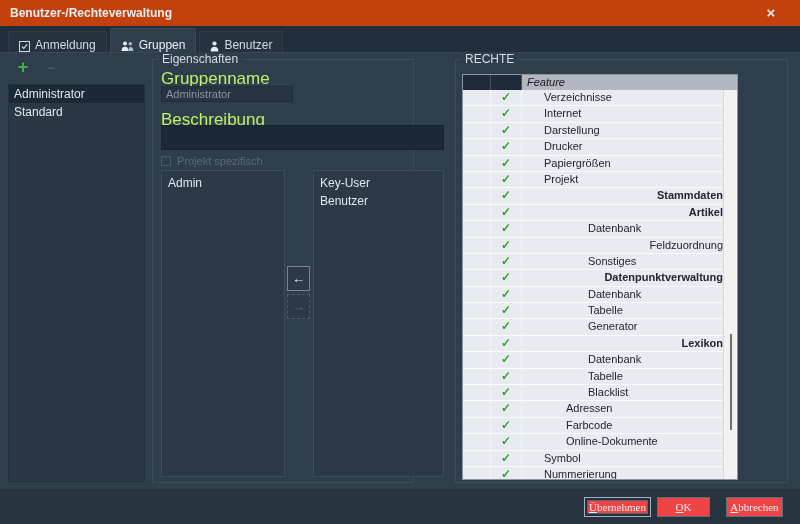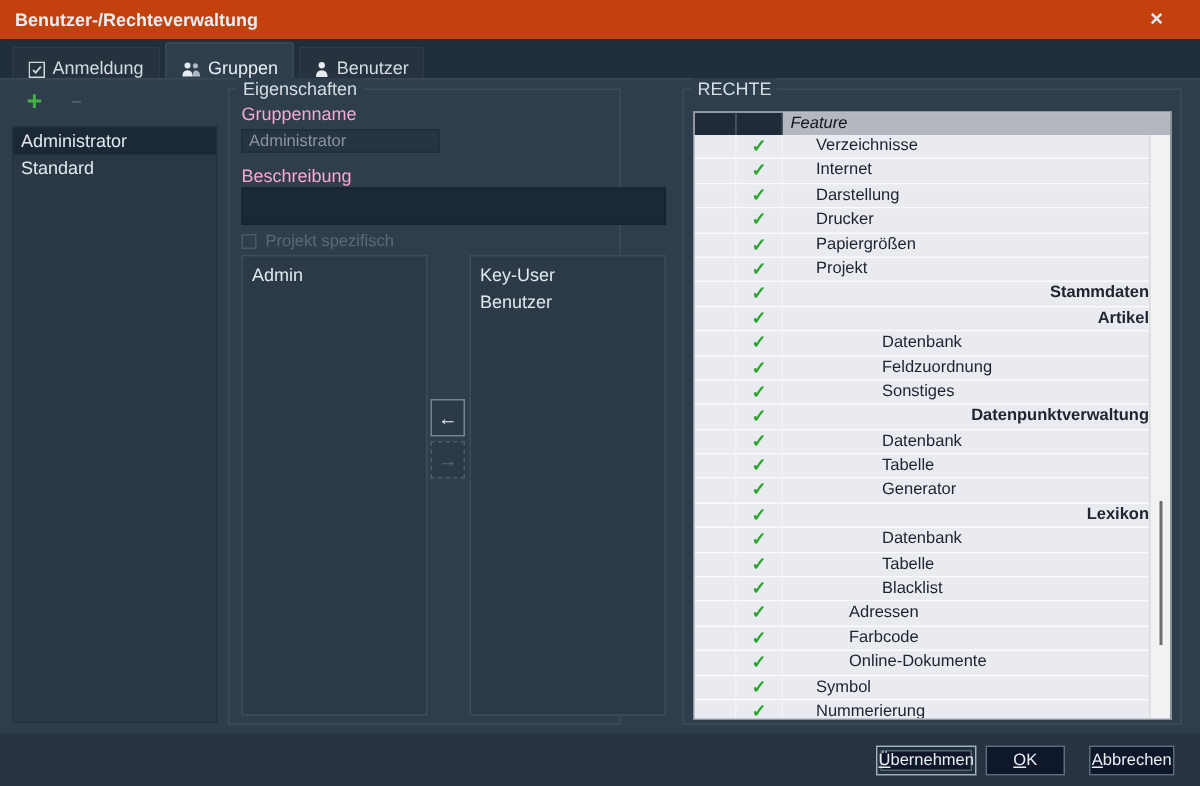--- a/index.html
+++ b/index.html
@@ -38,21 +38,21 @@
   .group-item.selected { background:#1b2836; }
 
   
   .fieldset { position:absolute; border:1px solid #3d4c5a; }
   .fs-props { left:152px; top:6px; width:262px; height:424px; }
   .fs-rights { left:455px; top:6px; width:333px; height:424px; }
   .legend { position:absolute; top:-8px; left:5px; background:#2f3e4c; padding:0 4px;
             font-size:12px; color:#d6dde3; white-space:nowrap; }
 
   
-  .flabel { position:absolute; font-size:12px; color:#f9a8d4; }
+  .flabel { position:absolute; font-size:17px; color:#bef264; }
   .lbl-gruppenname { left:8px; top:9px; }
   .inp-gruppenname { position:absolute; left:8px; top:26px; width:132px; height:16px;
                      background:#273543; border:1px solid #1f2c39; color:#8a95a2;
                      font-family:"Liberation Sans",sans-serif; font-size:11px; padding:0 4px; }
   .lbl-beschreibung { left:8px; top:50px; }
   .txt-beschreibung { position:absolute; left:8px; top:65px; width:283px; height:25px;
                       background:#1b2835; border:1px solid #16222e; resize:none; color:#cfd6dc;
                       font-family:"Liberation Sans",sans-serif; font-size:11px; }
   .chkrow { position:absolute; left:8px; top:95px; display:flex; gap:6px; align-items:center; }
   .chkbox { width:10px; height:10px; border:1px solid #4c5965; background:transparent; }
@@ -61,41 +61,41 @@
               border:1px solid #3e4d5b; padding-top:3px; }
   .list-left { left:8px; width:124px; }
   .list-right { left:160px; width:131px; }
   .list-item { height:18px; line-height:18px; padding-left:6px; font-size:12px; color:#e2e8ed; }
   .movebtn { position:absolute; left:134px; width:23px; height:25px; text-align:center;
              line-height:23px; font-size:13px; }
   .move-left { top:206px; background:#2c3a48; border:1px solid #76848f; color:#e8edf2; }
   .move-right { top:234px; background:#2c3a48; border:1px dashed #4e5b67; color:#5b6873; }
 
   
-  .rights-table { position:absolute; left:6px; top:14px; width:319px; height:406px;
+  .rights-table { position:absolute; left:6px; top:14px; width:276px; height:406px;
                   background:#e9ebf0; overflow:hidden; border:1px solid #8c949e; }
   .thead { display:flex; height:15px; }
   .th1 { width:28px; background:#1f2b39; border-right:1px solid #46525f; }
   .th2 { width:31px; background:#1f2b39; border-right:1px solid #46525f; }
   .th3 { flex:1; background:#b3b7bf; color:#15151d; font-size:11px; font-style:italic;
          line-height:14px; padding-left:5px; }
   .tbody { position:absolute; left:0; top:15px; right:14px; bottom:0; overflow:hidden; }
   .trow { display:flex; height:16.4px; border-bottom:1px solid #fafbfc; background:#e9ebf0; }
   .tc1 { width:28px; border-right:1px solid #f3f4f7; }
   .tc2 { width:31px; border-right:1px solid #f3f4f7; text-align:center;
          font-size:12px; font-weight:bold; line-height:15px; }
   .tc3 { flex:1; font-size:11px; color:#20262f; line-height:15.4px; white-space:nowrap; }
   .tc3.bold { font-weight:bold;text-align:right; }
   .vscroll { position:absolute; top:15px; right:0; width:14px; bottom:0; background:#f2f2f2;
              border-left:1px solid #d8dadd; }
   .vthumb { position:absolute; left:6px; width:2px; top:244px; height:96px; background:#6f6f6f; }
 
   
-  .footer-btn { position:absolute; top:497px; height:20px; background:#0f172a;
-                border:1px solid #5f6e7c; color:#e9eef3; font-family:Liberation Sans, sans-serif;
+  .footer-btn { position:absolute; top:497px; height:20px; background:#ef4444;
+                border:1px solid #5f6e7c; color:#e9eef3; font-family:Liberation Serif, serif;
                 font-size:11px; text-align:center; cursor:default; }
   #btn-apply { left:584px; width:67px; border-color:#a3b1be;
                box-shadow: inset 0 0 0 2px #223140, inset 0 0 0 3px #566370; }
   #btn-ok { left:657px; width:53px; }
   #btn-cancel { left:726px; width:57px; }
   .btn-label { display:block; line-height:17px; }
   .btn-label::first-letter { text-decoration:underline; }
 </style>
 </head>
 <body>
@@ -219,21 +219,21 @@
               <div class="tc3 bold" style="padding-left: 44px;">Artikel</div>
             </div>
             <div class="trow">
               <div class="tc1"></div>
               <div class="tc2" style="color: rgb(43, 165, 43);">✓</div>
               <div class="tc3" style="padding-left: 66px;">Datenbank</div>
             </div>
             <div class="trow">
               <div class="tc1"></div>
               <div class="tc2" style="color: rgb(43, 165, 43);">✓</div>
-              <div class="tc3" style="padding-left: 66px;">Feldzuordnung</div>
+              <div class="tc3" style="padding-left: 66px; text-align: right;">Feldzuordnung</div>
             </div>
             <div class="trow">
               <div class="tc1"></div>
               <div class="tc2" style="color: rgb(43, 165, 43);">✓</div>
               <div class="tc3" style="padding-left: 66px;">Sonstiges</div>
             </div>
             <div class="trow">
               <div class="tc1"></div>
               <div class="tc2" style="color: rgb(43, 165, 43);">✓</div>
               <div class="tc3 bold" style="padding-left: 44px;">Datenpunktverwaltung</div>

